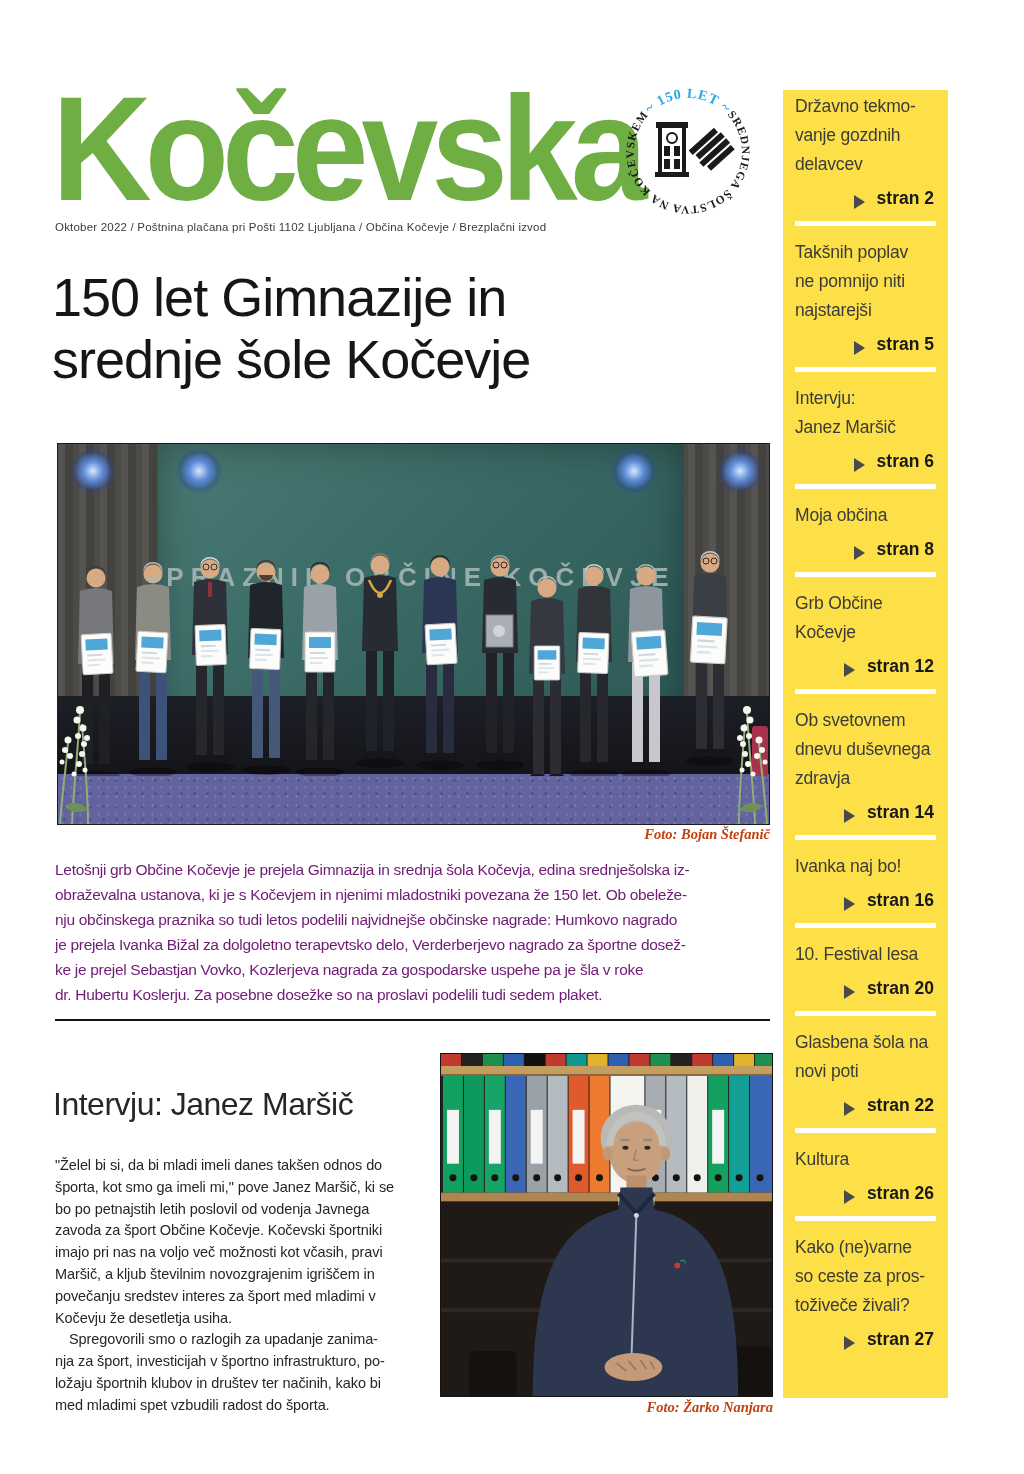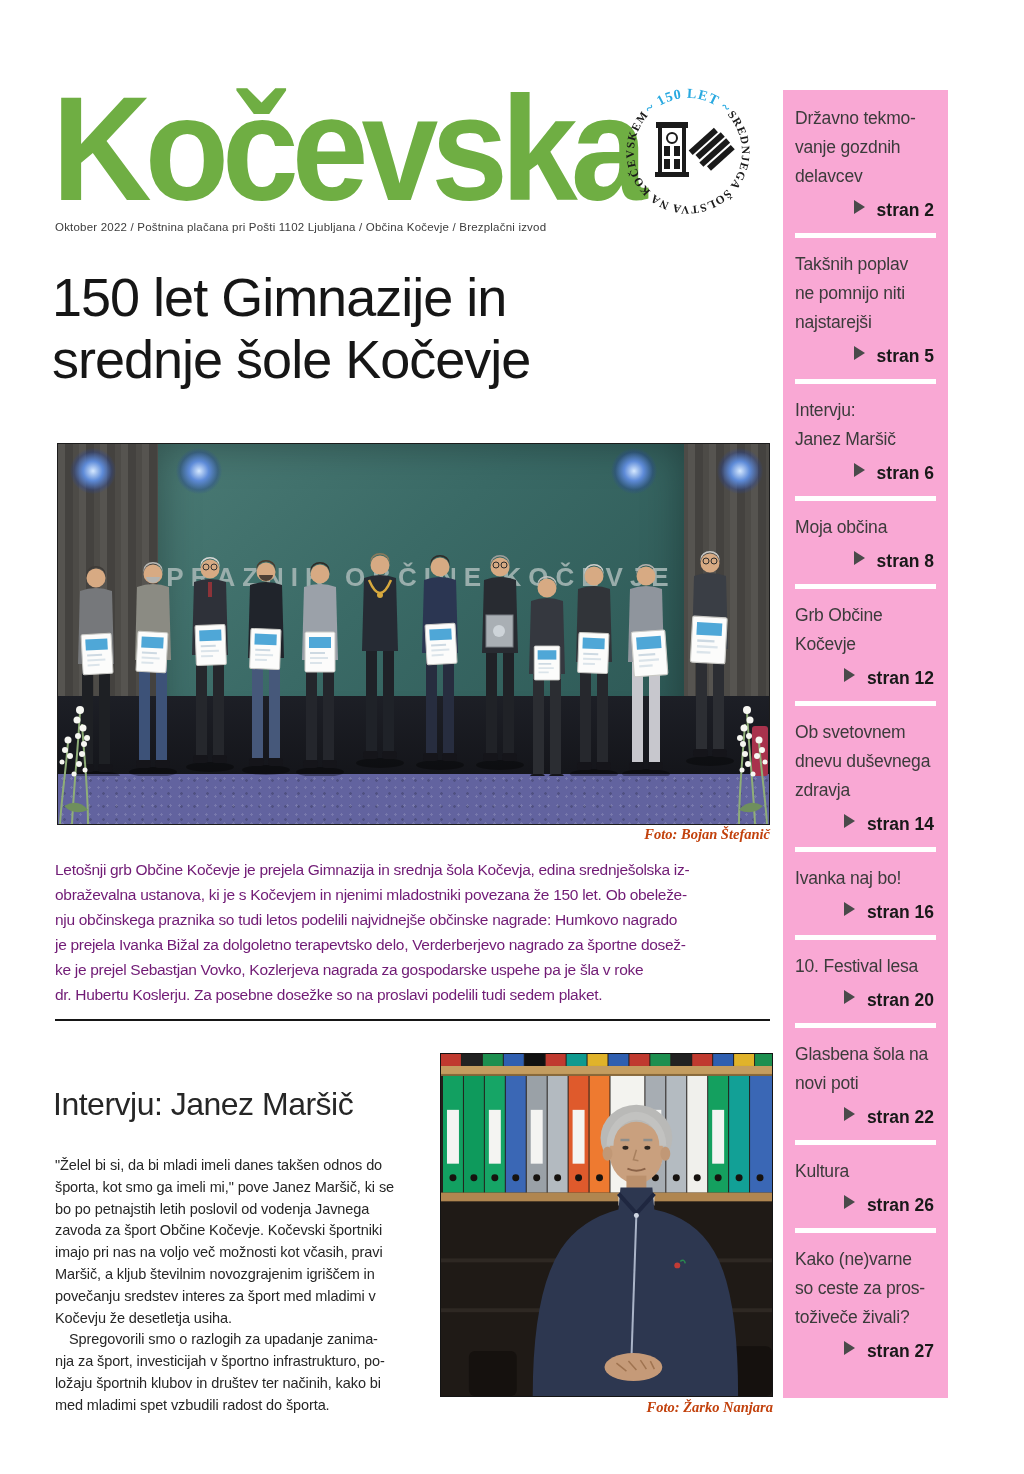--- a/index.html
+++ b/index.html
@@ -83,27 +83,27 @@
   .interview-text p + p{text-indent:14px;}
   .photo2{
     position:absolute;left:440px;top:1053px;width:333px;height:344px;
     border:1px solid #141414;box-sizing:border-box;background:#241f1b;overflow:hidden;
   }
   .photo2 svg{display:block;}
 
   
   .sidebar{
     position:absolute;left:783px;top:90px;width:165px;min-height:1308px;
-    background:#f9a8d4;box-sizing:border-box;padding:14px 10px 18px 12px;
+    background:#fde047;box-sizing:border-box;padding:2px 10px 18px 12px;
   }
   .toc-title{
     font-size:17.5px;line-height:29px;color:#3b3b3b;letter-spacing:-0.2px;
   }
   .toc-page{
-    display:flex;justify-content:flex-end;align-items:flex-start;gap:12px;
+    display:flex;justify-content:flex-end;align-items:flex-end;gap:12px;
     margin:9px 4px 2px 0;
   }
   .toc-page .pg{font-size:17.5px;font-weight:bold;color:#191919;}
   .tri{
     width:0;height:0;border-top:7px solid transparent;border-bottom:7px solid transparent;
     border-left:11px solid #4a4a4a;
   }
   .toc-divider{height:5px;background:#ffffff;margin:12px 2px 12px 0;}
 </style>
 </head>

